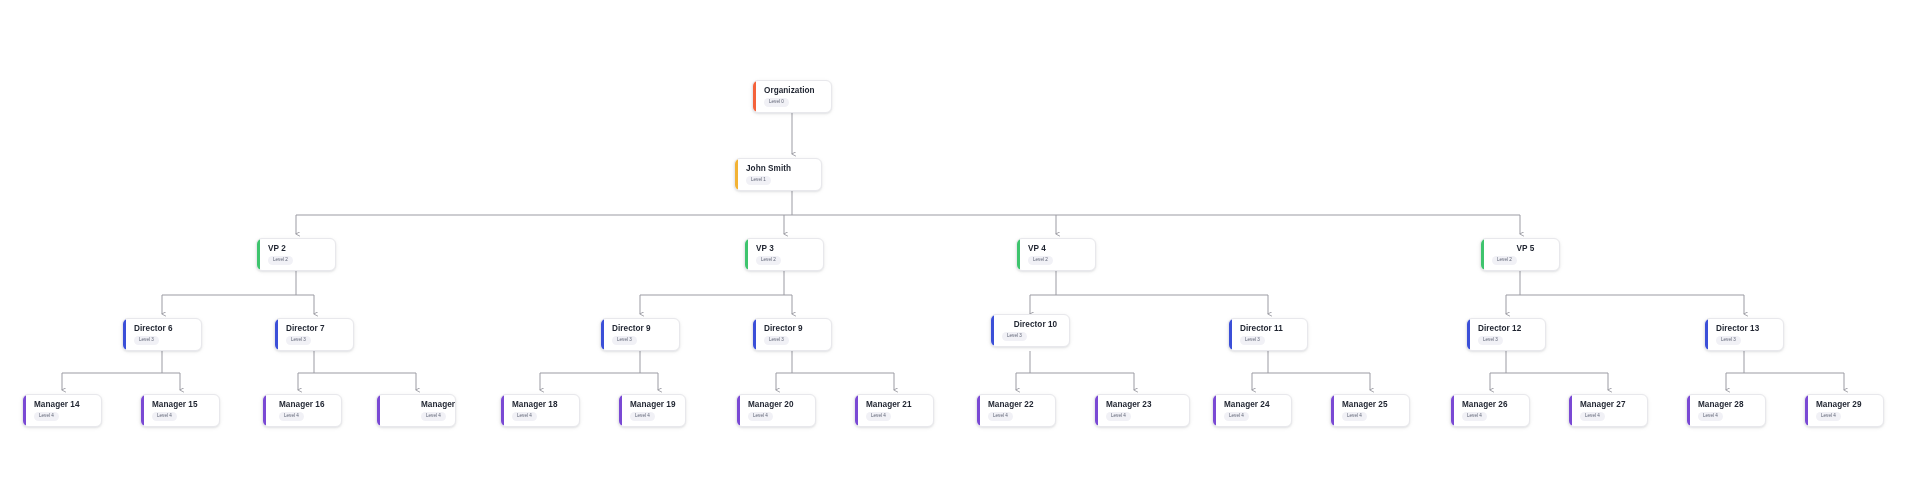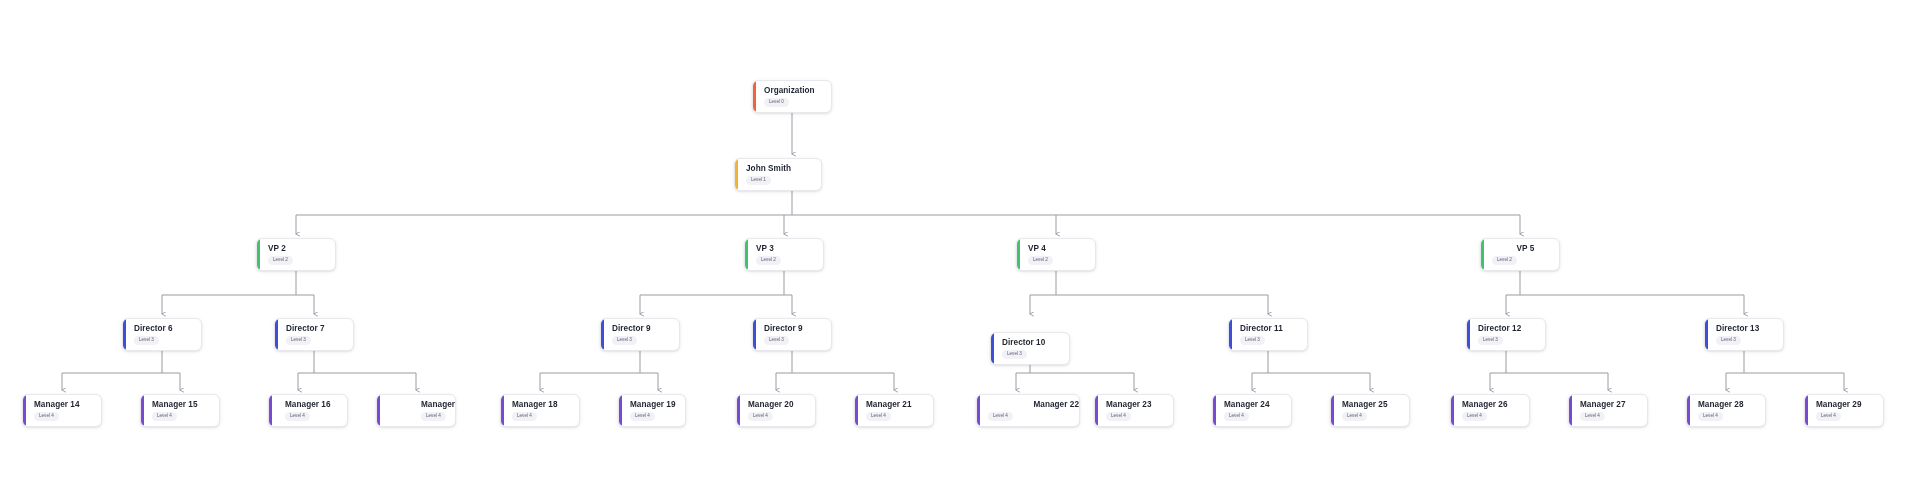--- a/index.html
+++ b/index.html
@@ -187,21 +187,21 @@
       <div class="org-node" style="left: 600px; top: 318px; width: 80px; height: 33px;">
         <span class="accent-bar" style="background: rgb(59, 79, 216);"></span>
         <div class="node-title">Director 9</div>
         <span class="node-badge">Level 3</span>
       </div>
       <div class="org-node" style="left: 752px; top: 318px; width: 80px; height: 33px;">
         <span class="accent-bar" style="background: rgb(59, 79, 216);"></span>
         <div class="node-title">Director 9</div>
         <span class="node-badge">Level 3</span>
       </div>
-      <div class="org-node" style="left: 990px; top: 332px; width: 80px; height: 33px;">
+      <div class="org-node" style="left: 990px; top: 314px; width: 80px; height: 33px; text-align: center;">
         <span class="accent-bar" style="background: rgb(59, 79, 216);"></span>
         <div class="node-title">Director 10</div>
         <span class="node-badge">Level 3</span>
       </div>
       <div class="org-node" style="left: 1228px; top: 318px; width: 80px; height: 33px;">
         <span class="accent-bar" style="background: rgb(59, 79, 216);"></span>
         <div class="node-title">Director 11</div>
         <span class="node-badge">Level 3</span>
       </div>
       <div class="org-node" style="left: 1466px; top: 318px; width: 80px; height: 33px;">
@@ -217,21 +217,21 @@
       <div class="org-node" style="left: 22px; top: 394px; width: 80px; height: 33px;">
         <span class="accent-bar" style="background: rgb(122, 73, 212);"></span>
         <div class="node-title">Manager 14</div>
         <span class="node-badge">Level 4</span>
       </div>
       <div class="org-node" style="left: 140px; top: 394px; width: 80px; height: 33px;">
         <span class="accent-bar" style="background: rgb(122, 73, 212);"></span>
         <div class="node-title">Manager 15</div>
         <span class="node-badge">Level 4</span>
       </div>
-      <div class="org-node" style="left: 268px; top: 394px; width: 80px; height: 33px; padding-left: 16px;">
+      <div class="org-node" style="left: 262px; top: 394px; width: 80px; height: 33px; padding-left: 16px;">
         <span class="accent-bar" style="background: rgb(122, 73, 212);"></span>
         <div class="node-title">Manager 16</div>
         <span class="node-badge">Level 4</span>
       </div>
       <div class="org-node" style="left: 376px; top: 394px; width: 80px; height: 33px; padding-left: 44px;">
         <span class="accent-bar" style="background: rgb(122, 73, 212);"></span>
         <div class="node-title">Manager 17</div>
         <span class="node-badge">Level 4</span>
       </div>
       <div class="org-node" style="left: 500px; top: 394px; width: 80px; height: 33px;">
@@ -247,26 +247,26 @@
       <div class="org-node" style="left: 736px; top: 394px; width: 80px; height: 33px;">
         <span class="accent-bar" style="background: rgb(122, 73, 212);"></span>
         <div class="node-title">Manager 20</div>
         <span class="node-badge">Level 4</span>
       </div>
       <div class="org-node" style="left: 854px; top: 394px; width: 80px; height: 33px;">
         <span class="accent-bar" style="background: rgb(122, 73, 212);"></span>
         <div class="node-title">Manager 21</div>
         <span class="node-badge">Level 4</span>
       </div>
-      <div class="org-node" style="left: 976px; top: 394px; width: 104px; height: 33px; align-items: flex-end;">
+      <div class="org-node" style="left: 976px; top: 394px; width: 80px; height: 33px;">
         <span class="accent-bar" style="background: rgb(122, 73, 212);"></span>
         <div class="node-title">Manager 22</div>
         <span class="node-badge">Level 4</span>
       </div>
-      <div class="org-node" style="left: 1094px; top: 394px; width: 80px; height: 33px;">
+      <div class="org-node" style="left: 1094px; top: 394px; width: 96px; height: 33px;">
         <span class="accent-bar" style="background: rgb(122, 73, 212);"></span>
         <div class="node-title">Manager 23</div>
         <span class="node-badge">Level 4</span>
       </div>
       <div class="org-node" style="left: 1212px; top: 394px; width: 80px; height: 33px;">
         <span class="accent-bar" style="background: rgb(122, 73, 212);"></span>
         <div class="node-title">Manager 24</div>
         <span class="node-badge">Level 4</span>
       </div>
       <div class="org-node" style="left: 1330px; top: 394px; width: 80px; height: 33px;">

